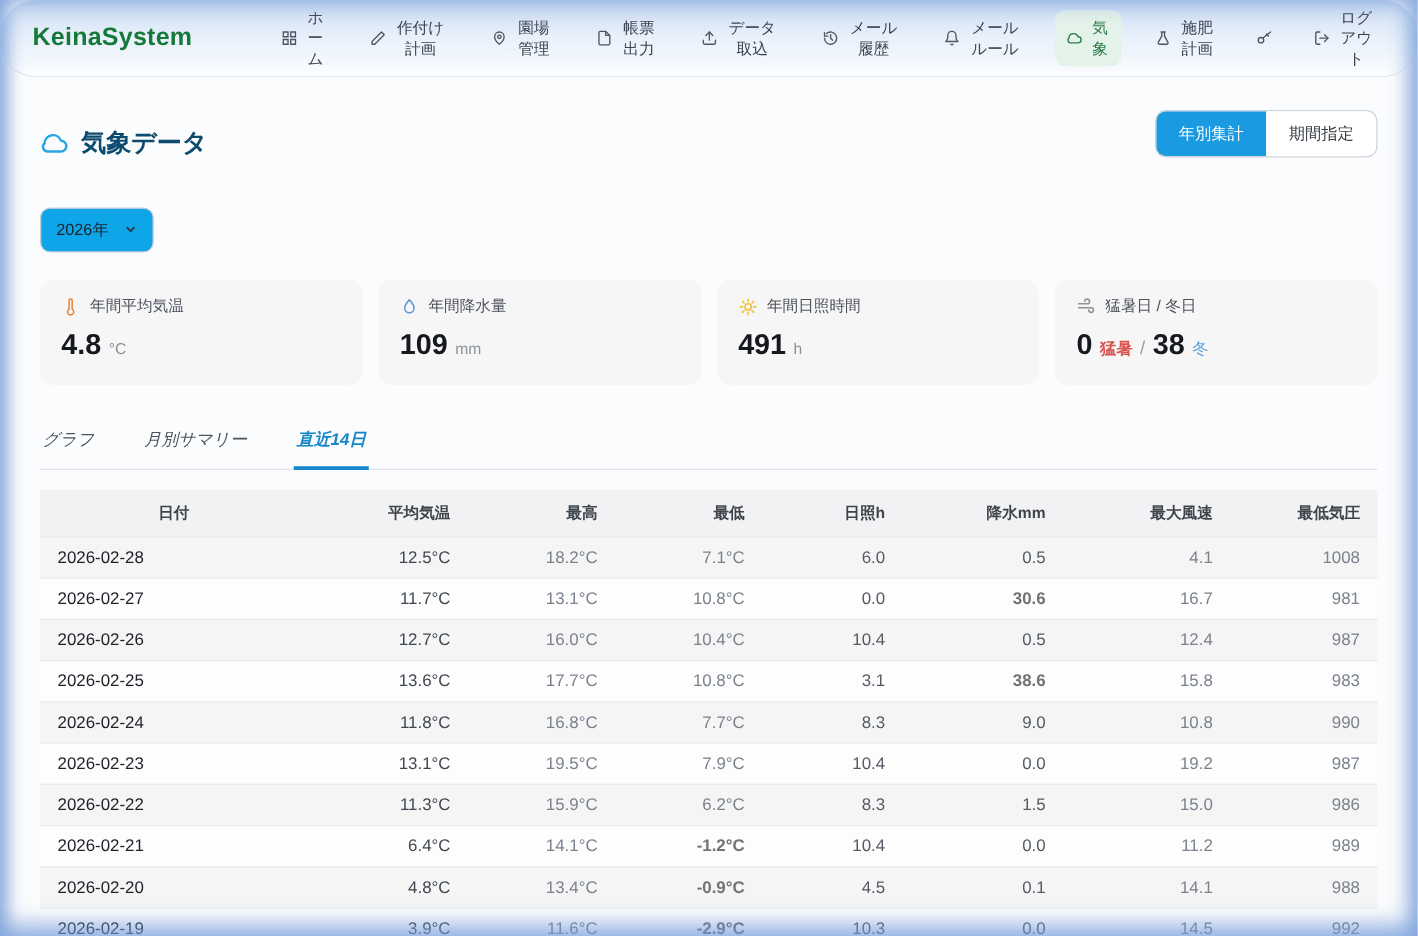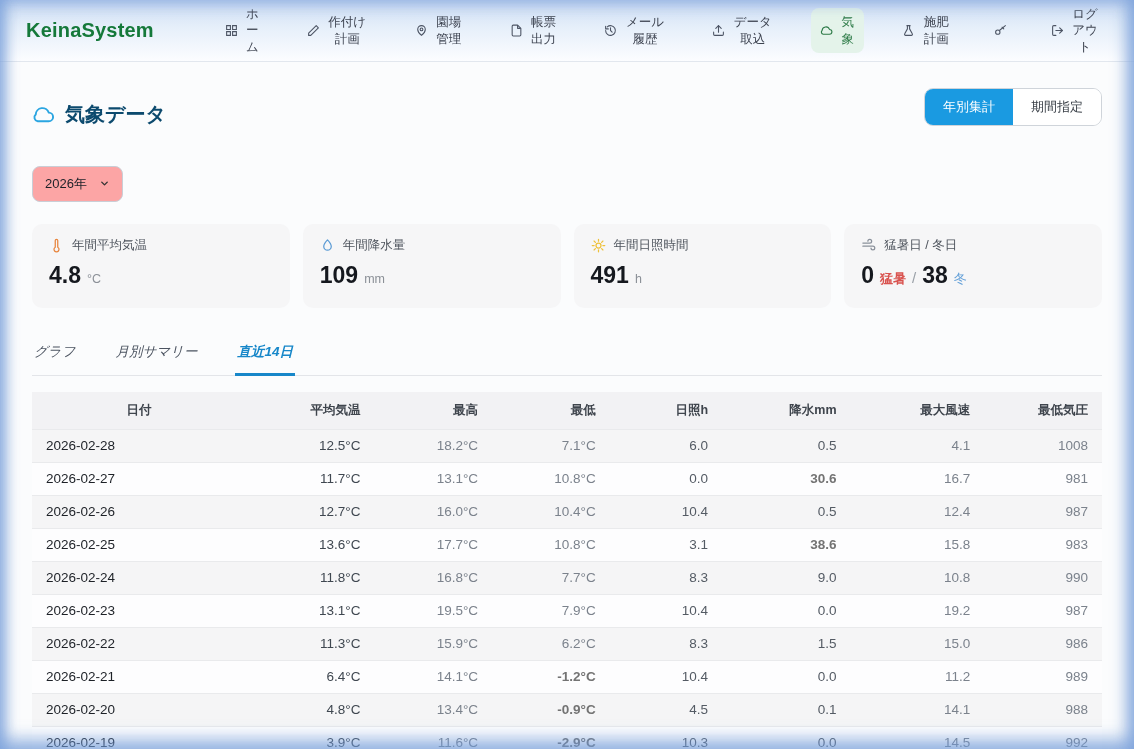--- a/index.html
+++ b/index.html
@@ -17,20 +17,21 @@
       inset 13px 0 14px -8px rgba(130,165,220,.75),
       inset -15px 0 16px -8px rgba(130,165,220,.75),
       inset 0 12px 14px -8px rgba(150,180,230,.45);
   }
 
   
   .topbar {
     height:62px; display:flex; align-items:center; padding:0 26px;
     background:linear-gradient(180deg,#ccddf3 0%,#e6effa 45%,#fcfdff 100%);
     border-bottom:1px solid #e2e7ee;
+    border-radius:29px;
   }
   .brand { font-size:20px; font-weight:700; color:#15793a; letter-spacing:.2px; cursor:pointer; }
   .nav { flex:1; display:flex; align-items:center; justify-content:space-between; margin-left:62px; }
   .nav-item {
     display:flex; align-items:center; gap:7px; padding:6px 9px; border-radius:8px;
     color:#3d4350; font-size:12.5px; line-height:1.3; cursor:pointer; text-decoration:none;
   }
   .nav-item .nlabel { display:inline-block; text-align:center; }
   .nav-item.active { background:#e4f3ea; color:#2c7a46; }
   .nav-item.active .nicon { color:#2c7a46; }
@@ -48,21 +49,21 @@
 
   .toggle { display:flex; border:1px solid #cfd4da; border-radius:9px; overflow:hidden; background:#fff; }
   .toggle button {
     border:none; padding:9px 18px; font-size:13px; background:#fff; color:#3a4048;
     cursor:pointer; font-family:inherit;
   }
   .toggle button.active { background:#1a9ae1; color:#fff; }
 
   .year-select {
     margin-top:24px; display:inline-flex; align-items:center; gap:12px;
-    padding:8px 12px; border:1px solid #c9ced6; border-radius:8px; background:#fca5a5;
+    padding:8px 12px; border:1px solid #c9ced6; border-radius:8px; background:#0ea5e9;
     font-size:13px; color:#1c2128; cursor:pointer;
   }
   .year-select svg { width:11px; height:11px; color:#333; }
 
   
   .cards { display:grid; grid-template-columns:repeat(4,1fr); gap:13px; margin-top:22px;text-align:right; }
   .card { background:#f6f6f7; border-radius:10px; padding:13px 17px; min-height:84px; }
   .card-label { display:flex; align-items:center; gap:8px; font-size:12.5px; color:#4d535c; }
   .card-label svg { width:15px; height:15px; flex:none; }
   .ic-thermo { color:#e8853d; } .ic-drop { color:#5b9bd5; } .ic-sun { color:#eec13b; } .ic-wind { color:#8a919b; }
@@ -135,40 +136,49 @@
         <svg viewBox="0 0 24 24" fill="none" stroke="currentColor" stroke-width="2" stroke-linejoin="round">
             <path d="M14 2H6a2 2 0 0 0-2 2v16a2 2 0 0 0 2 2h12a2 2 0 0 0 2-2V8z"></path>
             <path d="M14 2v6h6"></path>
           </svg>
       </span>
       <span class="nlabel w2">帳票出力</span>
     </a>
 
     <a class="nav-item">
       <span class="nicon">
+        <svg viewBox="0 0 24 24" fill="none" stroke="currentColor" stroke-width="2" stroke-linecap="round" stroke-linejoin="round">
+            <path d="M21 15v4a2 2 0 0 1-2 2H5a2 2 0 0 1-2-2v-4"></path>
+            <path d="M7 8l5-5 5 5"></path>
+            <path d="M12 3v12"></path>
+          </svg>
+      </span>
+      <span class="nlabel w3">データ取込</span>
+    </a>
+
+    <a class="nav-item">
+      <span class="nicon">
         <svg viewBox="0 0 24 24" fill="none" stroke="currentColor" stroke-width="2" stroke-linecap="round">
             <path d="M3 12a9 9 0 1 0 3-6.7"></path>
             <path d="M3 4v5h5"></path>
             <path d="M12 7v5l3 3"></path>
           </svg>
       </span>
       <span class="nlabel w3">メール履歴</span>
     </a>
 
     <a class="nav-item">
       <span class="nicon">
         <svg viewBox="0 0 24 24" fill="none" stroke="currentColor" stroke-width="2" stroke-linecap="round" stroke-linejoin="round">
-            <path d="M21 15v4a2 2 0 0 1-2 2H5a2 2 0 0 1-2-2v-4"></path>
-            <path d="M7 8l5-5 5 5"></path>
-            <path d="M12 3v12"></path>
-          </svg>
-      </span>
-      <span class="nlabel w3">データ取込</span>
-    </a>
-
+            <path d="M18 8a6 6 0 1 0-12 0c0 7-3 9-3 9h18s-3-2-3-9"></path>
+            <path d="M10.3 21a2 2 0 0 0 3.4 0"></path>
+          </svg>
+      </span>
+      <span class="nlabel w3">メールルール</span>
+    </a>
 
     <a class="nav-item active">
       <span class="nicon">
         <svg viewBox="0 0 24 24" fill="none" stroke="currentColor" stroke-width="2" stroke-linejoin="round">
             <path d="M17.5 19a4.5 4.5 0 0 0 0-9 7 7 0 0 0-13.6 2A4 4 0 0 0 6 19z"></path>
           </svg>
       </span>
       <span class="nlabel w1">気象</span>
     </a>
 

